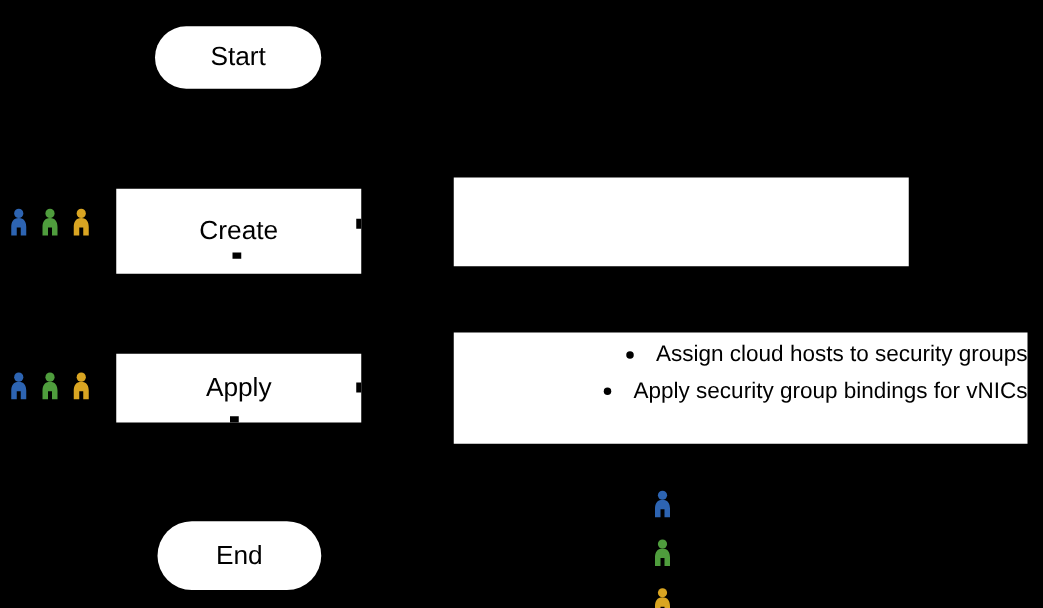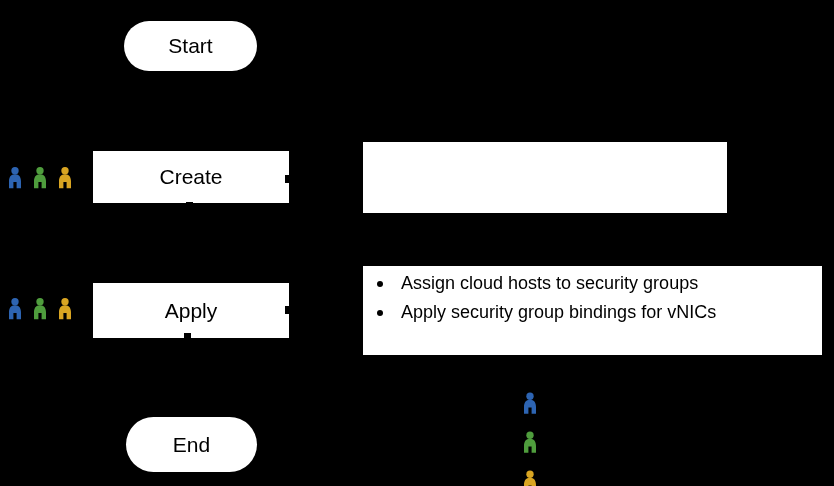--- a/index.html
+++ b/index.html
@@ -6,32 +6,32 @@
   .canvas {
     position:relative; width:834px; height:486px; background:#000000;
     font-family:"Liberation Sans", sans-serif; overflow:hidden;margin-top:14px;
   }
   .node {
     position:absolute; background:#ffffff; color:#000000;
     display:flex; align-items:center; justify-content:center;
     font-size:21px;
   }
   #start { left:124px; top:7px;  width:133px; height:50px; border-radius:25px; }
-  #create{ left:93px;  top:137px; width:196px; height:52px; }
+  #create{ left:93px;  top:137px; width:196px; height:68px; }
   #apply { left:93px;  top:269px; width:196px; height:55px; }
   #end   { left:126px; top:403px; width:131px; height:55px; border-radius:28px; }
 
   .detail-box {
     position:absolute; background:#ffffff; color:#000000; font-size:18px;
     box-sizing:border-box;
   }
   #create-steps { left:363px; top:128px; width:364px; height:71px; padding:7px 0 0 11px; line-height:28px; }
   #apply-steps  { left:363px; top:252px; width:459px; height:89px; padding:3px 0 0 0;  line-height:29px; }
 
-  .bullet-line { display:flex; align-items:center; }
+  .bullet-line { display:flex; align-items:center;justify-content:flex-end; }
   .bullet { width:6px; height:6px; border-radius:50%; background:#000; margin-left:14px; margin-right:18px; flex:0 0 auto; }
 
   .icon-row { position:absolute; display:flex; gap:9px; }
   #create-icons { left:7px; top:150px; }
   #apply-icons  { left:7px; top:281px; }
   .person { width:16px; height:27px; display:block; }
 
   #legend { position:absolute; left:522px; top:376px; display:flex; flex-direction:column; gap:13px; }
   #legend .person { width:16px; height:26px; }
 

